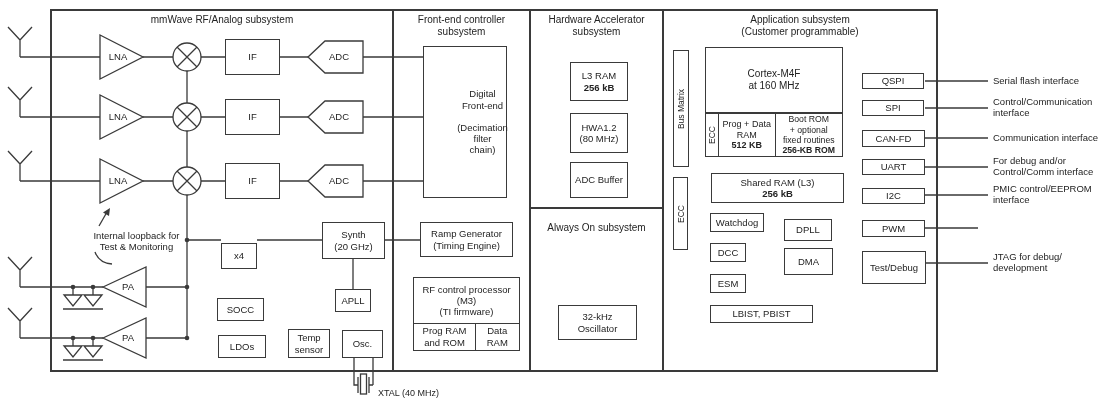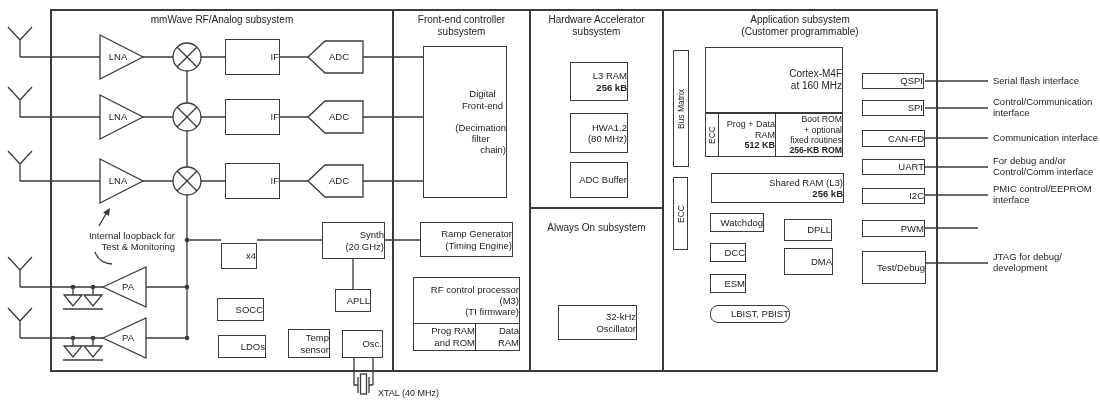--- a/index.html
+++ b/index.html
@@ -1,20 +1,20 @@
 <!DOCTYPE html>
 <html><head>
 <meta charset="utf-8">
 <style>
   html,body{margin:0;padding:0;background:#fff;}
   #canvas{position:relative;width:1100px;height:405px;background:#fff;
           font-family:"Liberation Sans",sans-serif;color:#232323;overflow:hidden;}
   #wires{position:absolute;left:0;top:0;width:1100px;height:405px;}
   .box{position:absolute;border:1.5px solid #3a3a3a;background:#fff;
-       display:flex;flex-direction:column;align-items:flex-end;justify-content:center;
+       display:flex;flex-direction:column;align-items:center;justify-content:center;
        text-align:center;font-size:9.5px;line-height:1.18;box-sizing:border-box;}
   .title{position:absolute;text-align:center;font-size:10px;line-height:1.2;}
   .lbl{position:absolute;font-size:9.5px;text-align:center;}
   .ann{position:absolute;font-size:9.5px;line-height:1.15;text-align:left;}
   .vbox{position:absolute;border:1.5px solid #3a3a3a;background:#fff;
         display:flex;align-items:center;justify-content:center;box-sizing:border-box;}
   .vtext{transform:rotate(-90deg);white-space:nowrap;font-size:8.5px;}
   .bold{font-weight:bold;}
   .sm{font-size:8.7px;line-height:1.2;}
   .gap{margin-top:11px;}
@@ -126,21 +126,21 @@
   <div>IF</div>
     </div>
 
 <div class="lbl" style="left:318px;top:51px;width:42px;">ADC</div>
 <div class="lbl" style="left:318px;top:111px;width:42px;">ADC</div>
 <div class="lbl" style="left:318px;top:175px;width:42px;">ADC</div>
 
 <div class="lbl" style="left:110px;top:281px;width:36px;">PA</div>
 <div class="lbl" style="left:110px;top:332px;width:36px;">PA</div>
 
-<div class="lbl" style="left:70px;top:230px;width:105px;line-height:1.2;text-align:right;">
+<div class="lbl" style="left:84px;top:230px;width:105px;line-height:1.2;">
   <div>Internal loopback for</div>
   <div>Test &amp; Monitoring</div>
 </div>
 
 <div class="box" style="left:221px;top:227px;width:36px;height:26px;margin-top:16px;">
   <div>x4</div>
     </div>
 <div class="box" style="left:322px;top:222px;width:63px;height:37px;">
   <div>Synth</div>
   <div>(20 GHz)</div>
@@ -253,21 +253,21 @@
     </div>
 <div class="box" style="left:710px;top:243px;width:36px;height:19px;">
   <div>DCC</div>
     </div>
 <div class="box" style="left:784px;top:248px;width:49px;height:27px;">
   <div>DMA</div>
     </div>
 <div class="box" style="left:710px;top:274px;width:36px;height:19px;">
   <div>ESM</div>
     </div>
-<div class="box" style="left:710px;top:305px;width:80px;height:18px;border-radius:8px;">
+<div class="box" style="left:710px;top:305px;width:103px;height:18px;">
   <div>LBIST, PBIST</div>
     </div>
 
 <div class="box" style="left:862px;top:73px;width:62px;height:16px;">
   <div>QSPI</div>
     </div>
 <div class="box" style="left:862px;top:100px;width:62px;height:16px;">
   <div>SPI</div>
     </div>
 <div class="box" style="left:862px;top:130px;width:63px;height:17px;">

